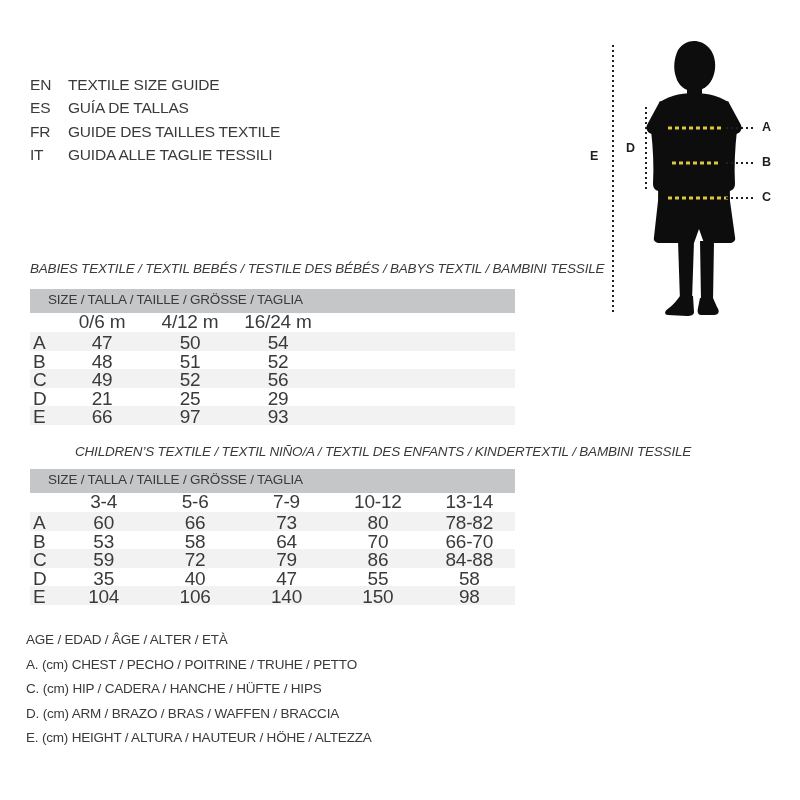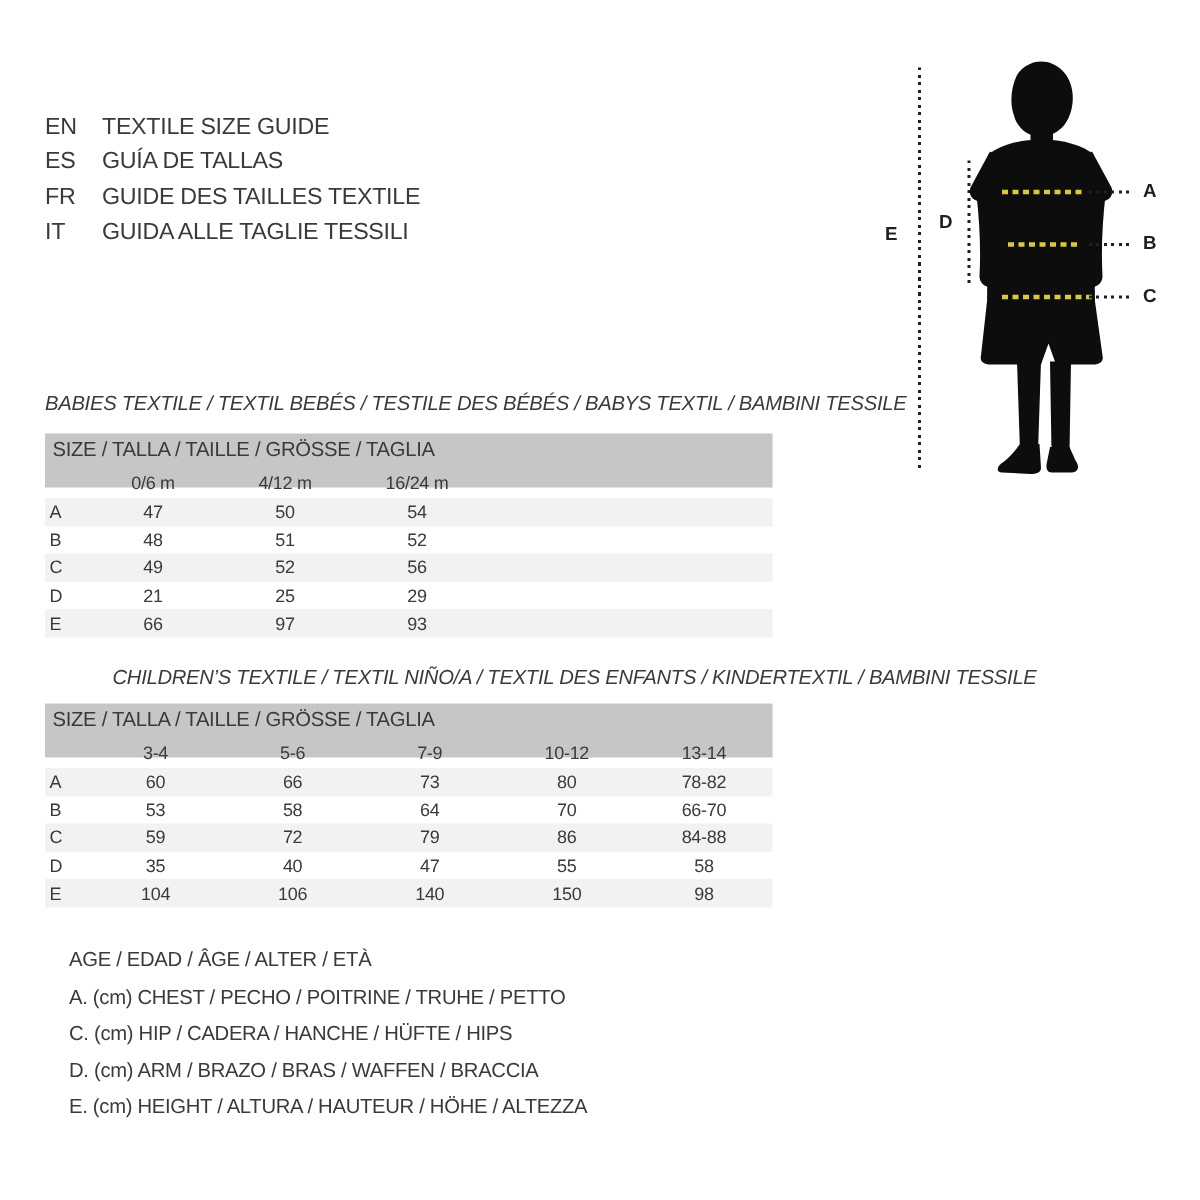--- a/index.html
+++ b/index.html
@@ -11,34 +11,34 @@
     color:var(--text, #3a3a3a);
     overflow:hidden;
     letter-spacing:-0.2px;
   }
   
   .langs { position:absolute; left:30px; top:53px;margin-top:20px; }
   .lang-row { display:grid; grid-template-columns:38px auto; height:23.4px; line-height:23.4px; font-size:15.5px; }
   
   .section-title { position:absolute; left:30px; font-size:13.5px; white-space:nowrap;font-style:italic; }
   .size-bar {
-    position:absolute; left:30px; width:485px; height:36px; line-height:22px;
-    background:var(--bar_gray, #c5c6c7); padding-left:5px; font-size:13.5px;
-  }
-  .table { position:absolute; left:30px; width:485px; font-size:12px; }
+    position:absolute; left:30px; width:485px; height:24px; line-height:22px;
+    background:var(--bar_gray, #c5c6c7); padding-left:18px; font-size:13.5px;
+  }
+  .table { position:absolute; left:30px; width:485px; font-size:19px; }
   .tr { display:grid; align-items:center; }
   .babies-grid   { grid-template-columns:28px 88px 88px 88px 1fr; }
   .children-grid { grid-template-columns:28px repeat(5, 1fr); }
   .thead { height:21px; }
   .rows .tr { height:18.6px; }
   .rows .tr:nth-child(odd) { background:var(--row_gray, #f2f2f3); }
   .cell { text-align:center; }
   .row-label { text-align:left; padding-left:3px; }
   
-  .legend { position:absolute; left:46px; top:628px; font-size:13.5px; line-height:24.6px; }
+  .legend { position:absolute; left:26px; top:628px; font-size:13.5px; line-height:24.6px; }
   
   .sil { fill:var(--silhouette, #0d0d0d); }
   .measure { stroke:var(--accent_yellow, #dcc83c); stroke-width:3; stroke-dasharray:4 3; }
   .vdots {
     position:absolute; width:2px;
     background:repeating-linear-gradient(to bottom, var(--dot_line,#1f1f1f) 0 2px, transparent 2px 5px);
   }
   .hdots {
     position:absolute; height:2px;
     background:repeating-linear-gradient(to right, var(--dot_line,#1f1f1f) 0 2px, transparent 2px 5px);

